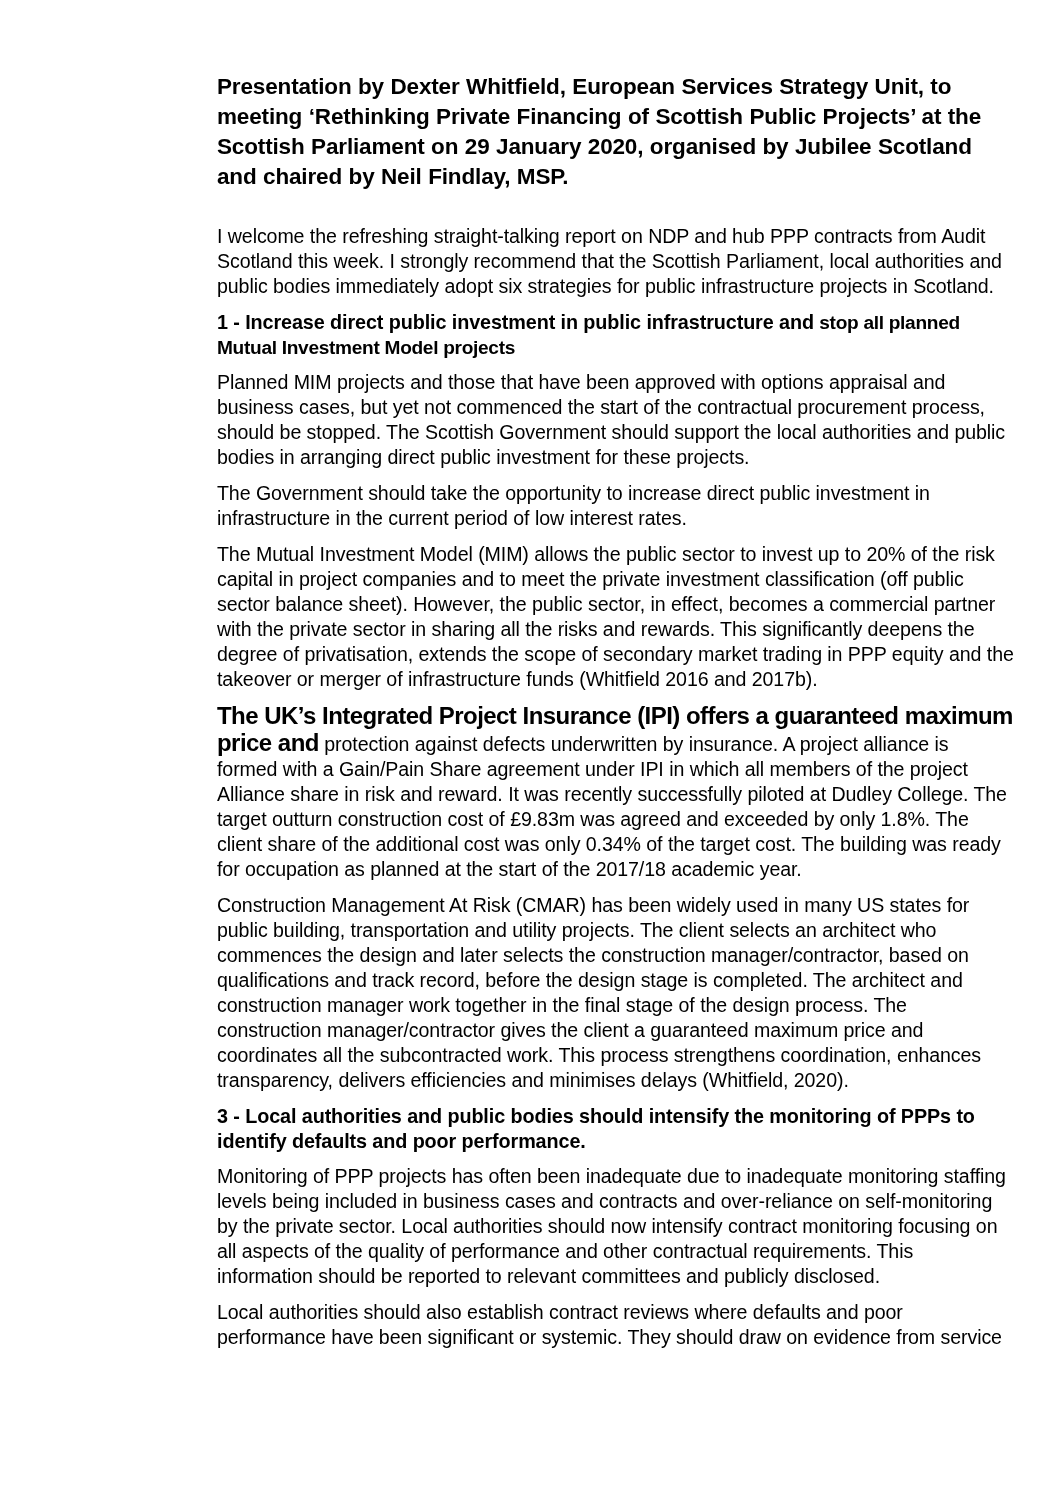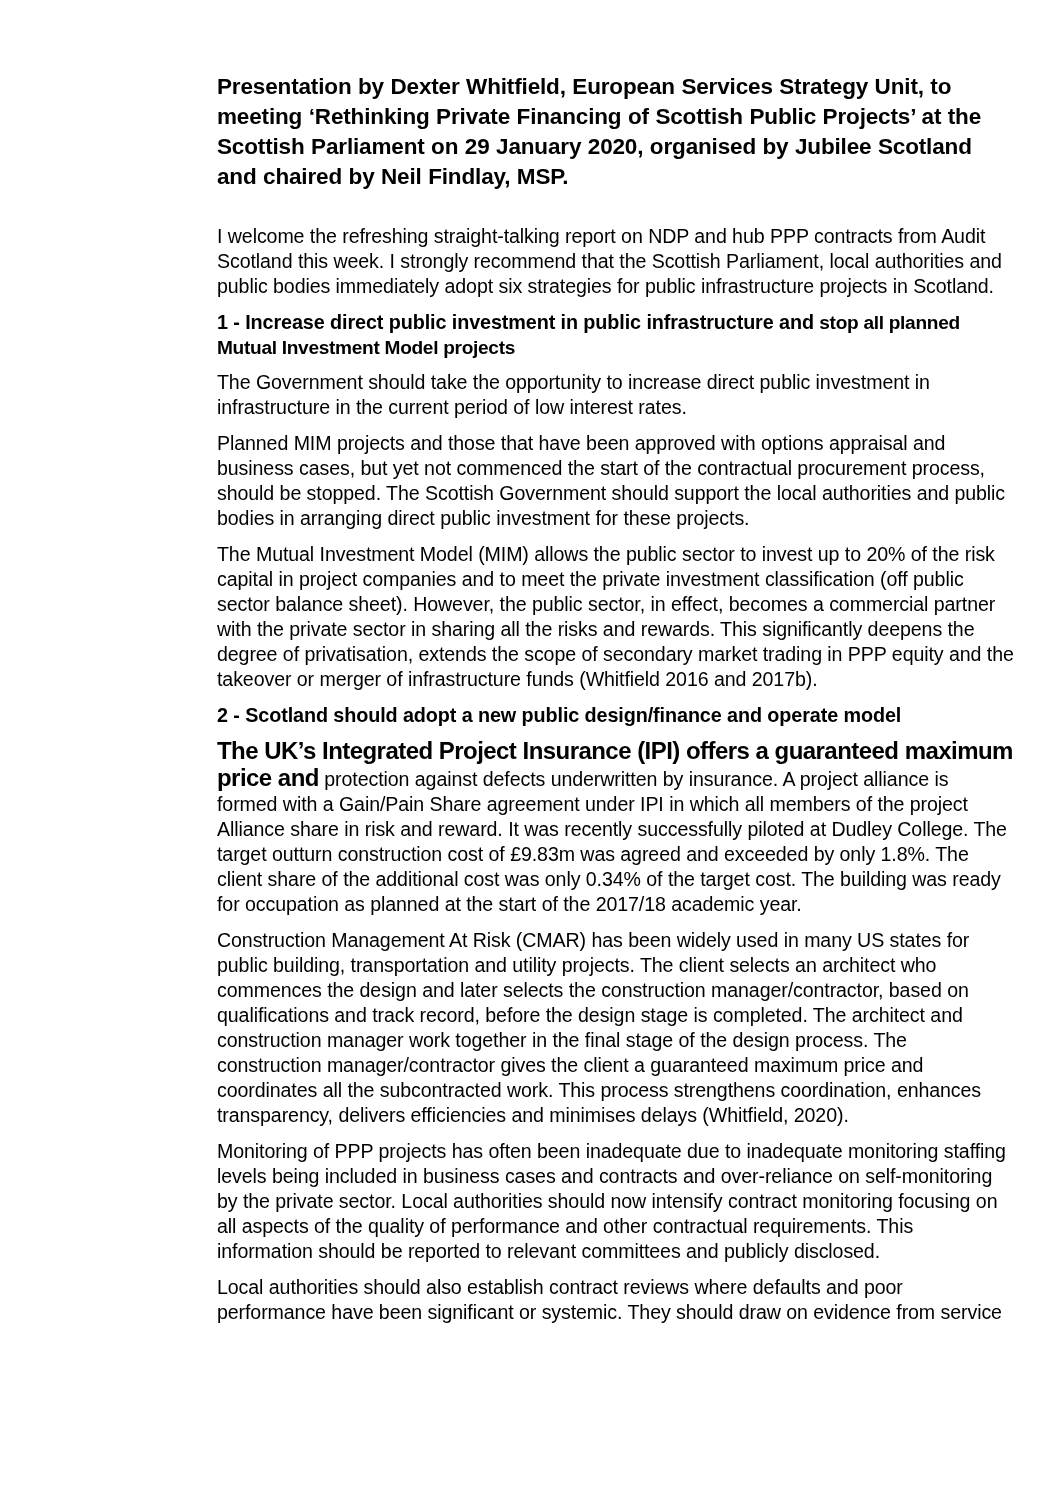--- a/index.html
+++ b/index.html
@@ -86,34 +86,35 @@
 
     <div class="title-gap"></div>
 
     <p class="para">I welcome the refreshing straight-talking report on NDP and hub PPP contracts from Audit Scotland this week. I strongly recommend that the Scottish Parliament, local authorities and public bodies immediately adopt six strategies for public infrastructure projects in Scotland.</p>
 
     <h2 class="sec-head">
       <span>1 - Increase direct public investment in public infrastructure and</span>
       <span class="head-tail">stop all planned Mutual Investment Model projects</span>
     </h2>
 
+    <p class="para">Planned MIM projects and those that have been approved with options appraisal and business cases, but yet not commenced the start of the contractual procurement process, should be stopped. The Scottish Government should support the local authorities and public bodies in arranging direct public investment for these projects.</p>
+
     <p class="para after-head">The Government should take the opportunity to increase direct public investment in infrastructure in the current period of low interest rates.</p>
-
-    <p class="para">Planned MIM projects and those that have been approved with options appraisal and business cases, but yet not commenced the start of the contractual procurement process, should be stopped. The Scottish Government should support the local authorities and public bodies in arranging direct public investment for these projects.</p>
 
     <p class="para">The Mutual Investment Model (MIM) allows the public sector to invest up to 20% of the risk capital in project companies and to meet the private investment classification (off public sector balance sheet). However, the public sector, in effect, becomes a commercial partner with the private sector in sharing all the risks and rewards. This significantly deepens the degree of privatisation, extends the scope of secondary market trading in PPP equity and the takeover or merger of infrastructure funds (Whitfield 2016 and 2017b).</p>
 
-    <h2 class="sec-head single">
-      <span>2 - Scotland should adopt a new public design/finance and operate model</span>
-    </h2>
 
 
     <p class="para"><span class="cond-line">The UK’s Integrated Project Insurance (IPI) offers a guaranteed maximum price and</span> <span>protection against defects underwritten by insurance. A project alliance is formed with a Gain/Pain Share agreement under IPI in which all members of the project Alliance share in risk and reward. It was recently successfully piloted at Dudley College. The target outturn construction cost of £9.83m was agreed and exceeded by only 1.8%. The client share of the additional cost was only 0.34% of the target cost. The building was ready for occupation as planned at the start of the 2017/18 academic year.</span></p>
 
     <p class="para">Construction Management At Risk (CMAR) has been widely used in many US states for public building, transportation and utility projects. The client selects an architect who commences the design and later selects the construction manager/contractor, based on qualifications and track record, before the design stage is completed. The architect and construction manager work together in the final stage of the design process. The construction manager/contractor gives the client a guaranteed maximum price and coordinates all the subcontracted work. This process strengthens coordination, enhances transparency, delivers efficiencies and minimises delays (Whitfield, 2020).</p>
 
+    <h2 class="sec-head">
+      <span>3 - Local authorities and public bodies should intensify the monitoring of</span>
+      <span>PPPs to identify defaults and poor performance.</span>
+    </h2>
 
     <p class="para after-head">Monitoring of PPP projects has often been inadequate due to inadequate monitoring staffing levels being included in business cases and contracts and over-reliance on self-monitoring by the private sector. Local authorities should now intensify contract monitoring focusing on all aspects of the quality of performance and other contractual requirements. This information should be reported to relevant committees and publicly disclosed.</p>
 
     <p class="para">Local authorities should also establish contract reviews where defaults and poor performance have been significant or systemic. They should draw on evidence from service</p>
 
   </div>
 </div>
 
 </body></html>

